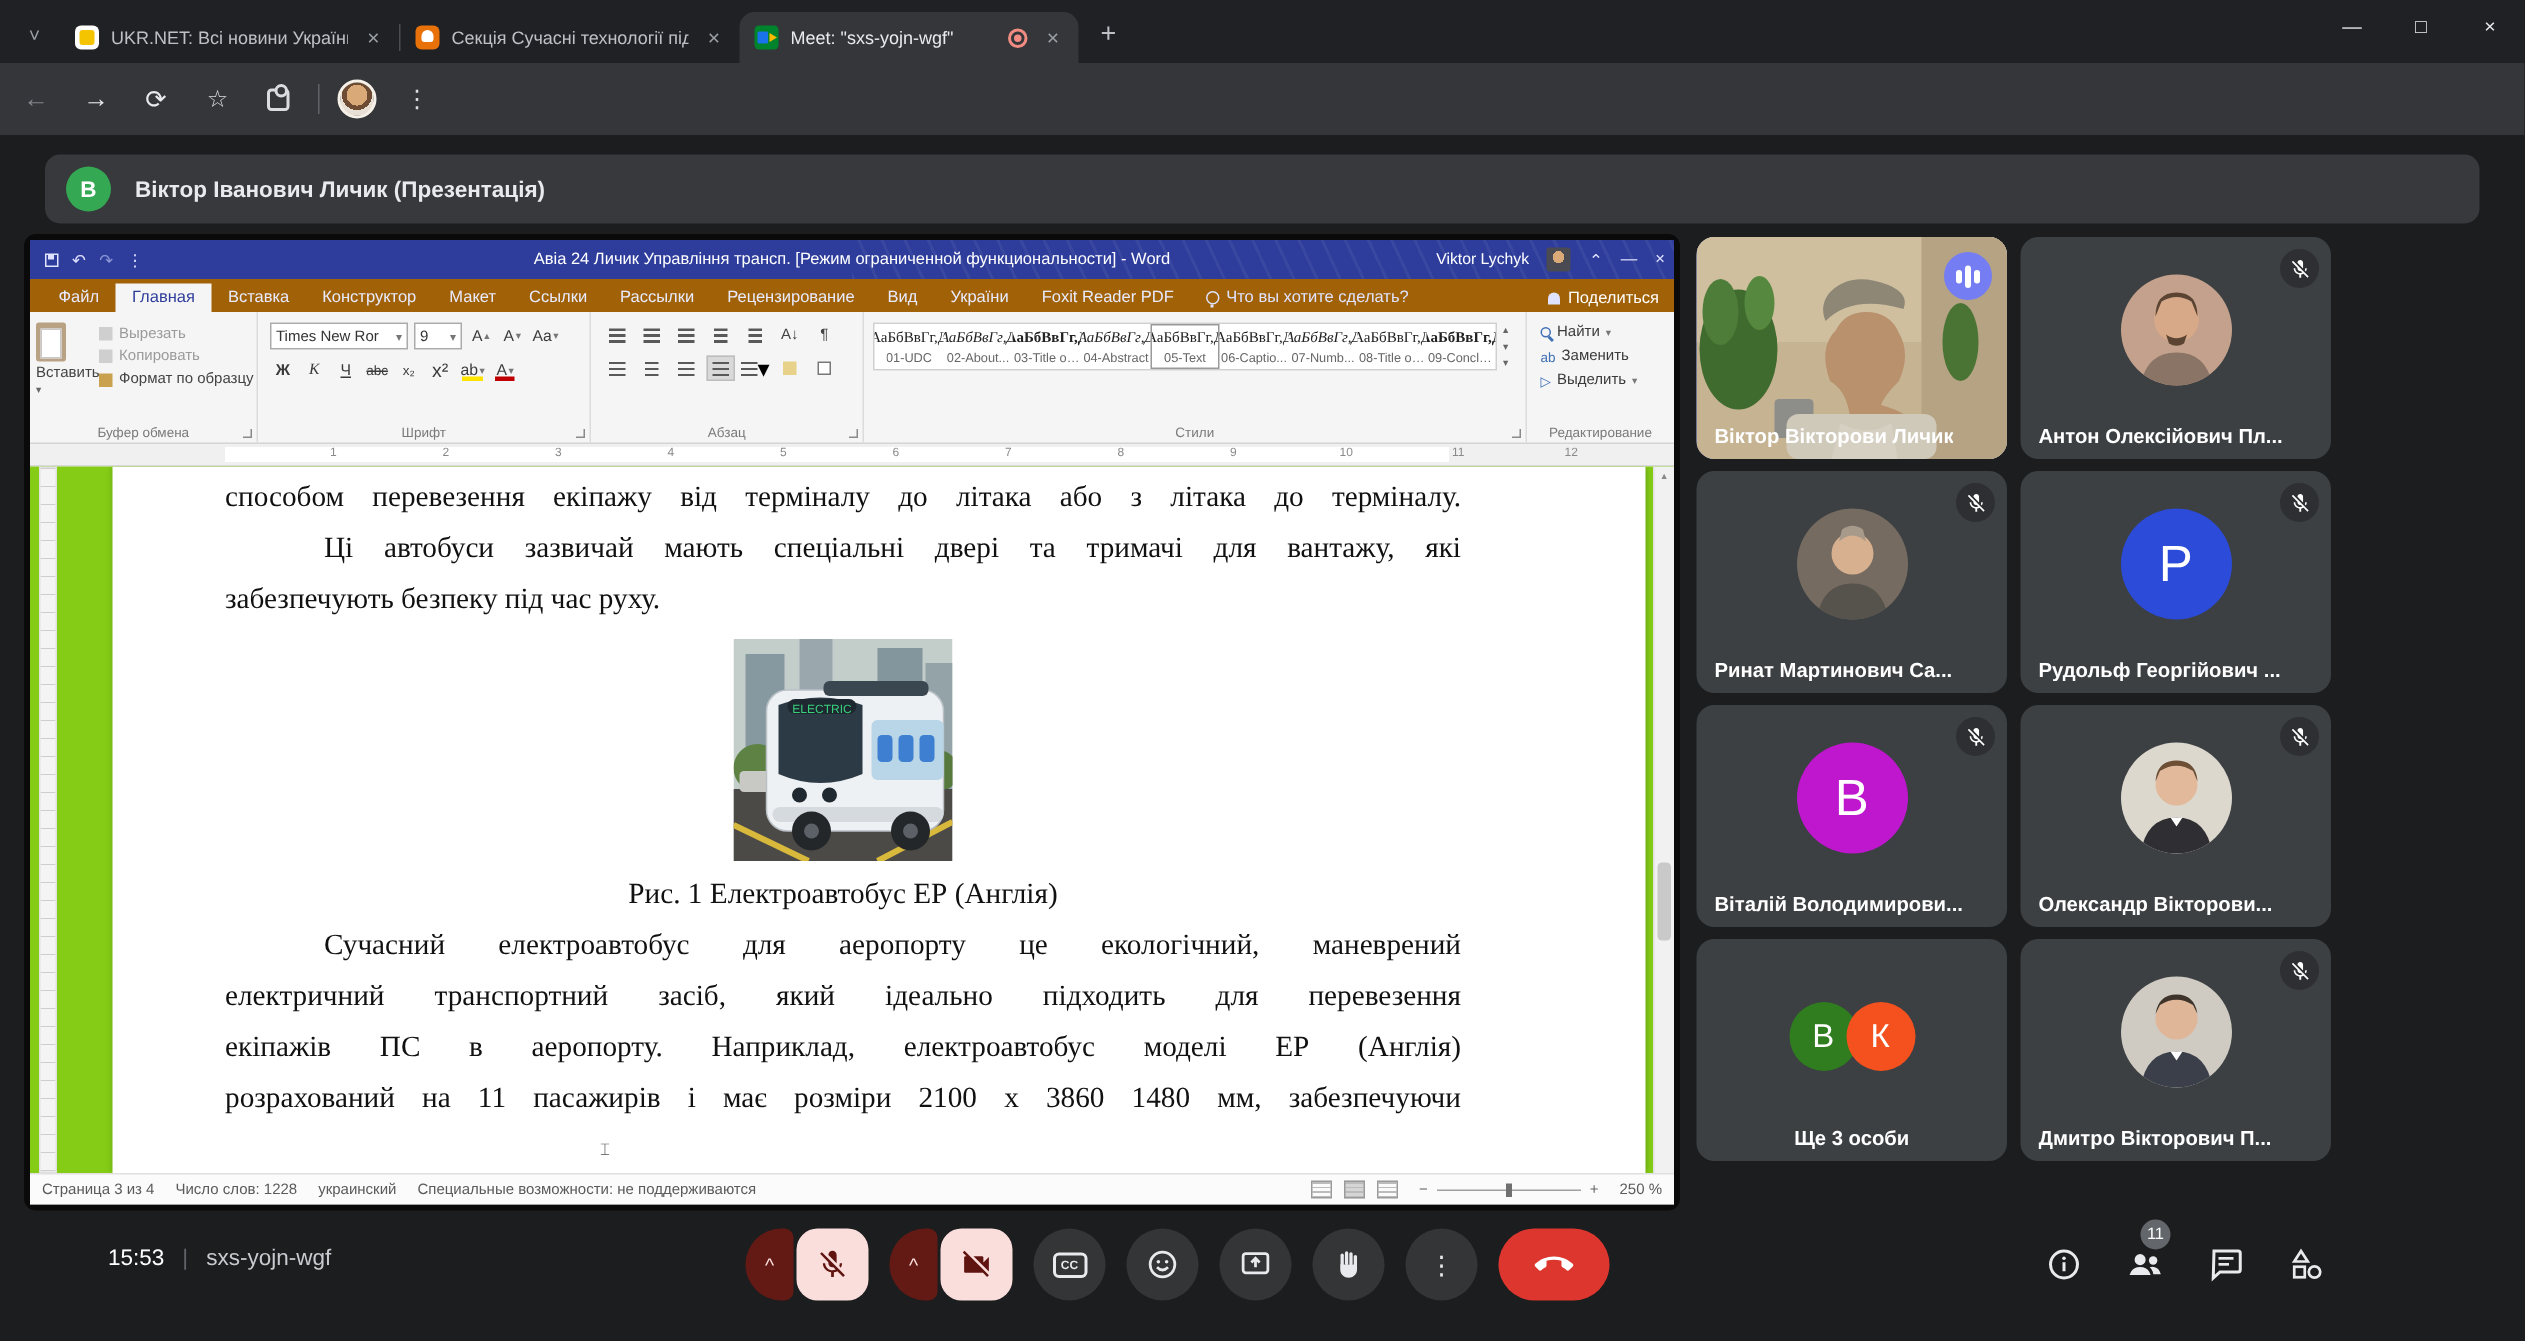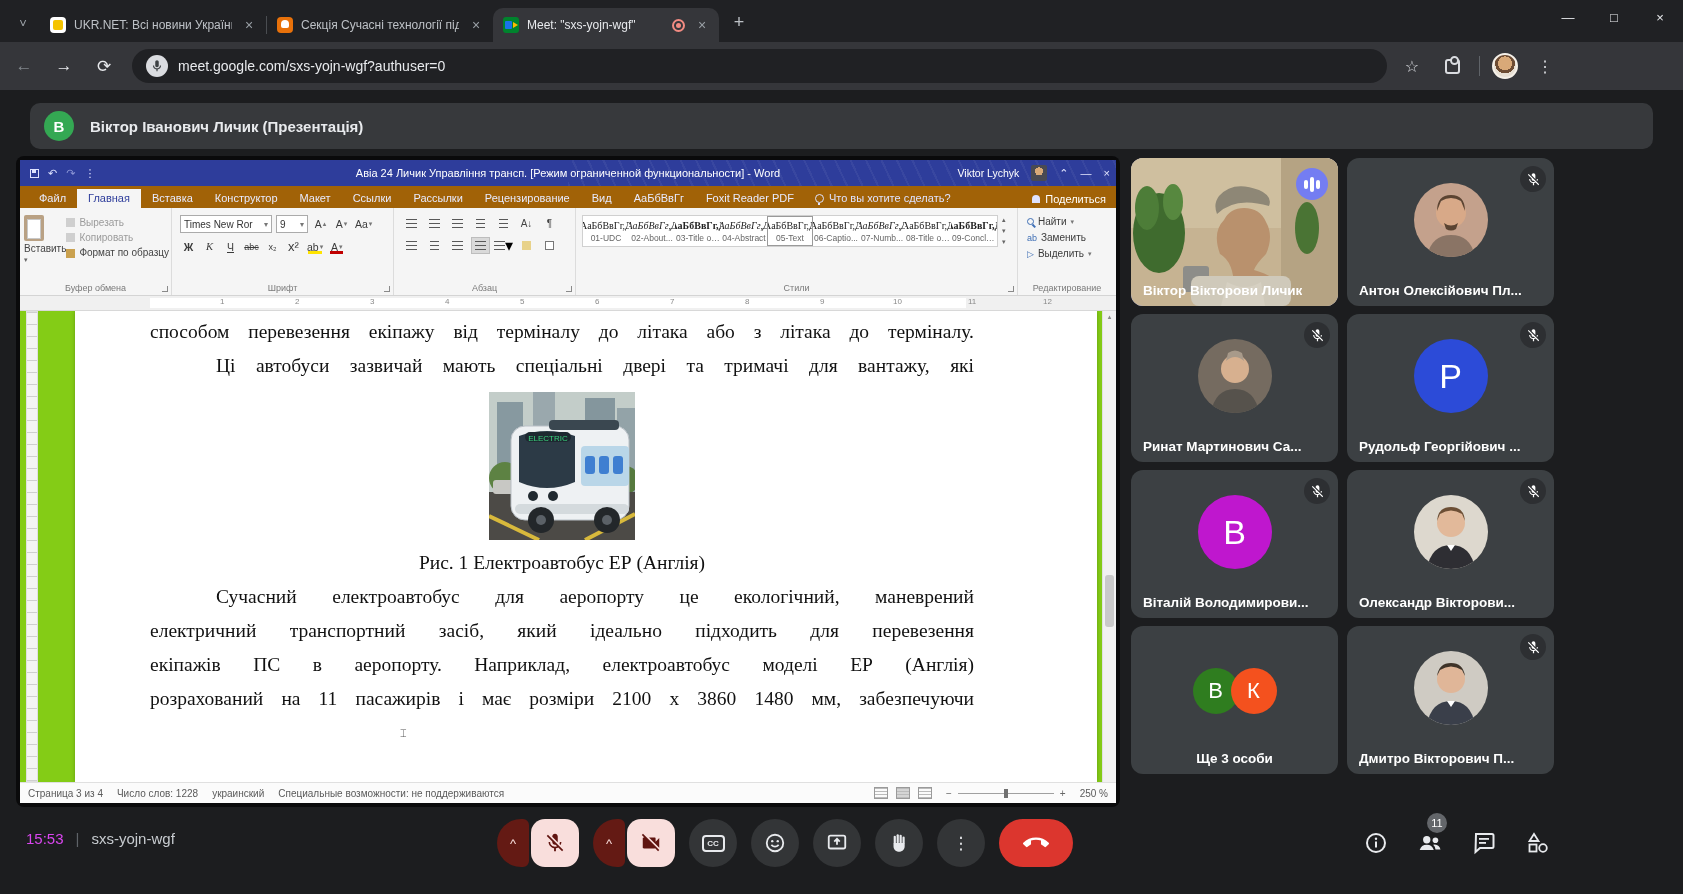--- a/index.html
+++ b/index.html
@@ -186,21 +186,21 @@
   .photo-avatar { position:absolute; left:50%; top:42%; transform:translate(-50%,-50%);
                   width:74px; height:74px; border-radius:50%; overflow:hidden; }
   .overflow-avatars { position:absolute; left:50%; top:44%; transform:translate(-50%,-50%); display:flex; }
   .ov { width:46px; height:46px; border-radius:50%; color:#fff; font-size:22px;
         display:flex; align-items:center; justify-content:center; }
   .ov + .ov { margin-left:-8px; }
   .video-scene { position:absolute; inset:0; }
 
   
   .meet-left { position:absolute; left:26px; top:740px; display:flex; align-items:center; gap:12px; font-size:15px; }
-  .meet-time { color:#d946ef; }
+  .meet-time { color:#ffffff;margin-left:46px; }
   .meet-div { color:#5f6368; }
   .meet-code { color:#c7cbcf; }
   .controls { position:absolute; left:497px; top:729px; display:flex; align-items:center; gap:14px; }
   .ctl-group { display:flex; align-items:center; gap:2px; }
   .chev-seg { width:32px; height:48px; background:#641a14; border-radius:24px 6px 6px 24px;
               display:flex; align-items:center; justify-content:center; color:#f9dedc; font-size:13px; }
   .ctl-main { width:48px; height:48px; background:#f9dedc; border-radius:14px;
               display:flex; align-items:center; justify-content:center; }
   .ctl-circle { width:48px; height:48px; background:#333537; border-radius:50%;
                 display:flex; align-items:center; justify-content:center; color:#e8eaed; }
@@ -242,28 +242,20 @@
       <div class="win-btn">—</div>
       <div class="win-btn">□</div>
       <div class="win-btn">×</div>
     </div>
   </div>
 
   <div class="toolbar">
     <div class="nav-btn dim">←</div>
     <div class="nav-btn">→</div>
     <div class="nav-btn">⟳</div>
-    <div class="omnibox">
-      <span class="mic-badge">
-        <svg viewBox="0 0 24 24" fill="#3c4043">
-            <path d="M12 14c1.66 0 3-1.34 3-3V5c0-1.66-1.34-3-3-3S9 3.34 9 5v6c0 1.66 1.34 3 3 3zm5-3c0 2.76-2.24 5-5 5s-5-2.24-5-5H5c0 3.53 2.61 6.43 6 6.92V21h2v-3.08c3.39-.49 6-3.39 6-6.92h-2z"></path>
-          </svg>
-      </span>
-      <span class="url">meet.google.com/sxs-yojn-wgf?authuser=0</span>
-    </div>
     <div class="tb-icon">☆</div>
     <div class="tb-icon">
         <span class="puzzle"></span>
       </div>
     <div class="tb-sep"></div>
     <div class="tb-icon">
         <span class="profile-avatar"></span>
       </div>
     <div class="tb-icon">⋮</div>
   </div>
@@ -298,21 +290,21 @@
         <div class="wtabs">
           <span class="wtab">Файл</span>
           <span class="wtab active">Главная</span>
           <span class="wtab">Вставка</span>
           <span class="wtab">Конструктор</span>
           <span class="wtab">Макет</span>
           <span class="wtab">Ссылки</span>
           <span class="wtab">Рассылки</span>
           <span class="wtab">Рецензирование</span>
           <span class="wtab">Вид</span>
-          <span class="wtab">АаБбВвГг</span>
+          <span class="wtab">України</span>
           <span class="wtab">Foxit Reader PDF</span>
           <span class="wtellme">
             <span class="bulb"></span>
             <span>Что вы хотите сделать?</span>
           </span>
           <span class="wshare">
             <span class="share-person"></span>
             <span>Поделиться</span>
           </span>
         </div>
@@ -528,20 +520,21 @@
           <span class="ruler-num" style="left:948px">11</span>
           <span class="ruler-num" style="left:1023px">12</span>
         </div>
 
         <div class="wdoc">
           <div class="vruler"></div>
           <div class="pagepaper"></div>
           <div class="doctext">
             <div class="jline">способом перевезення екіпажу від терміналу до літака або з літака до терміналу.</div>
             <div class="jline indent">Ці автобуси зазвичай мають спеціальні двері та тримачі для вантажу, які</div>
+            <div>забезпечують безпеку під час руху.</div>
             <div class="busfig">
               <svg width="146" height="148" viewBox="0 0 146 148">
                 <rect width="146" height="148" fill="#c3cdc9"></rect>
                 <rect x="8" y="10" width="26" height="90" fill="#8799a0"></rect>
                 <rect x="44" y="0" width="22" height="100" fill="#9aa8ad"></rect>
                 <rect x="96" y="6" width="30" height="94" fill="#84969d"></rect>
                 <rect x="128" y="16" width="18" height="84" fill="#93a3a8"></rect>
                 <circle cx="16" cy="86" r="16" fill="#5d8243"></circle>
                 <circle cx="136" cy="88" r="14" fill="#567a3e"></circle>
                 <circle cx="38" cy="92" r="12" fill="#6b9150"></circle>

